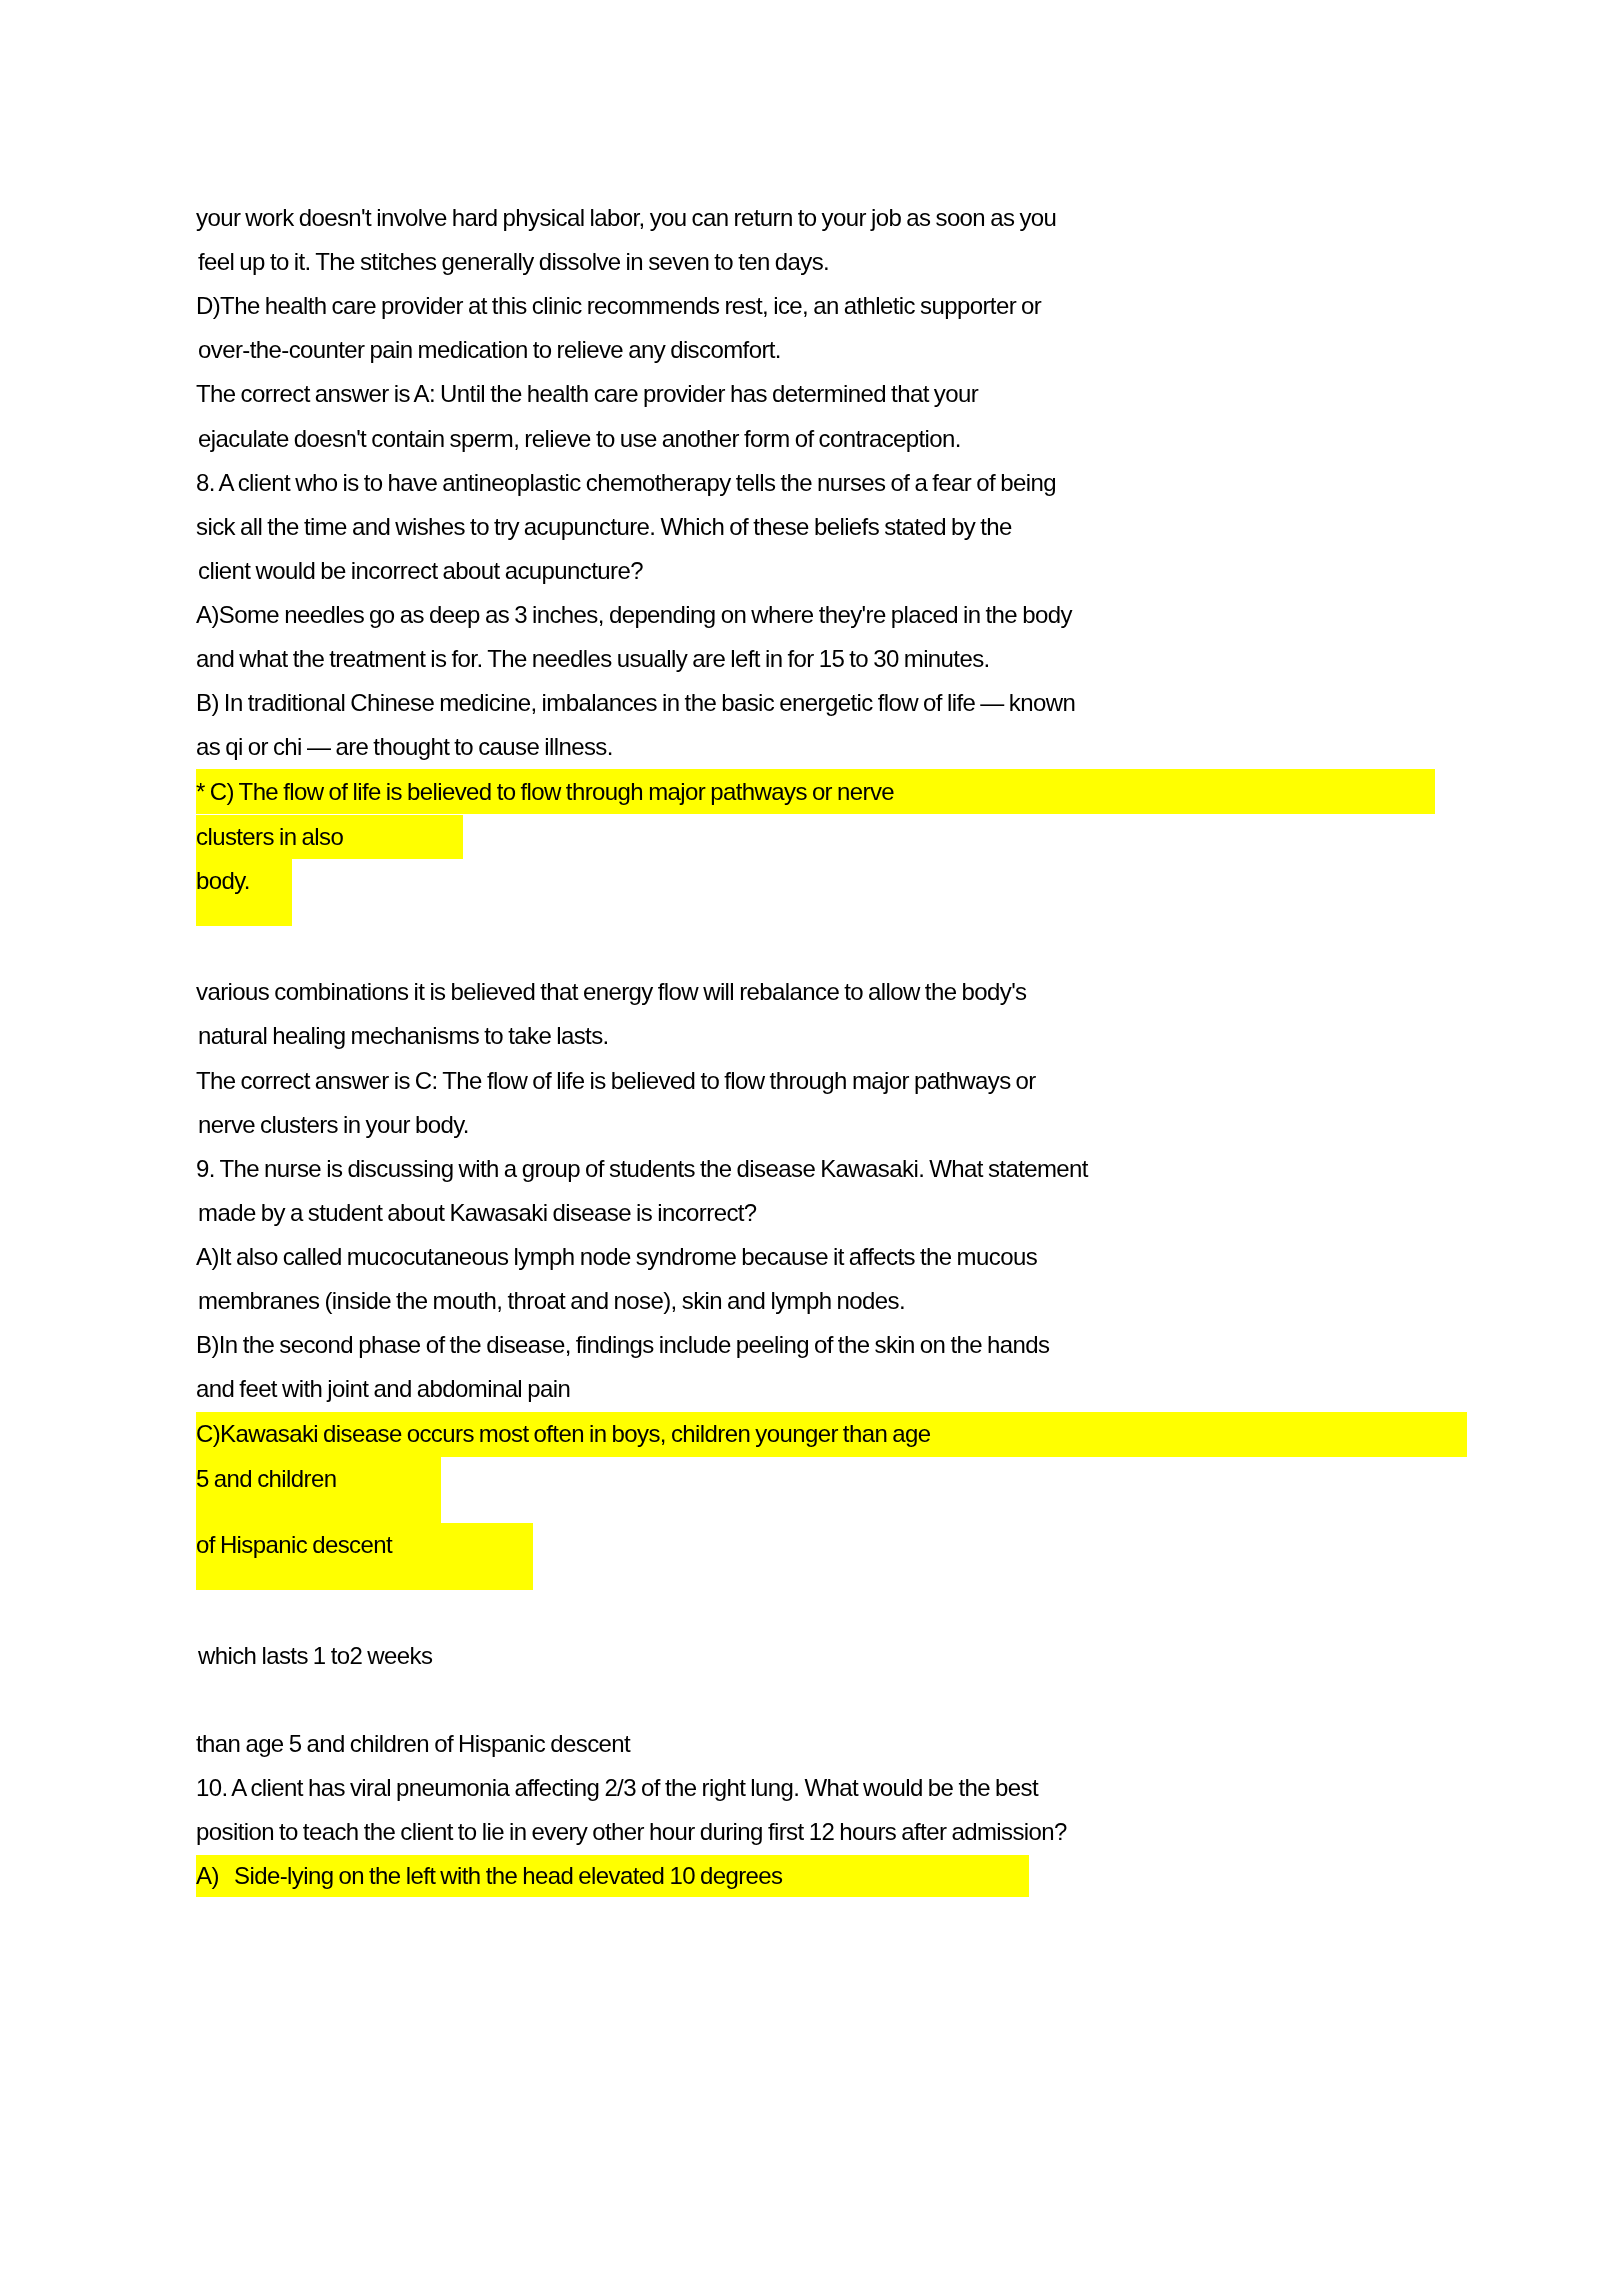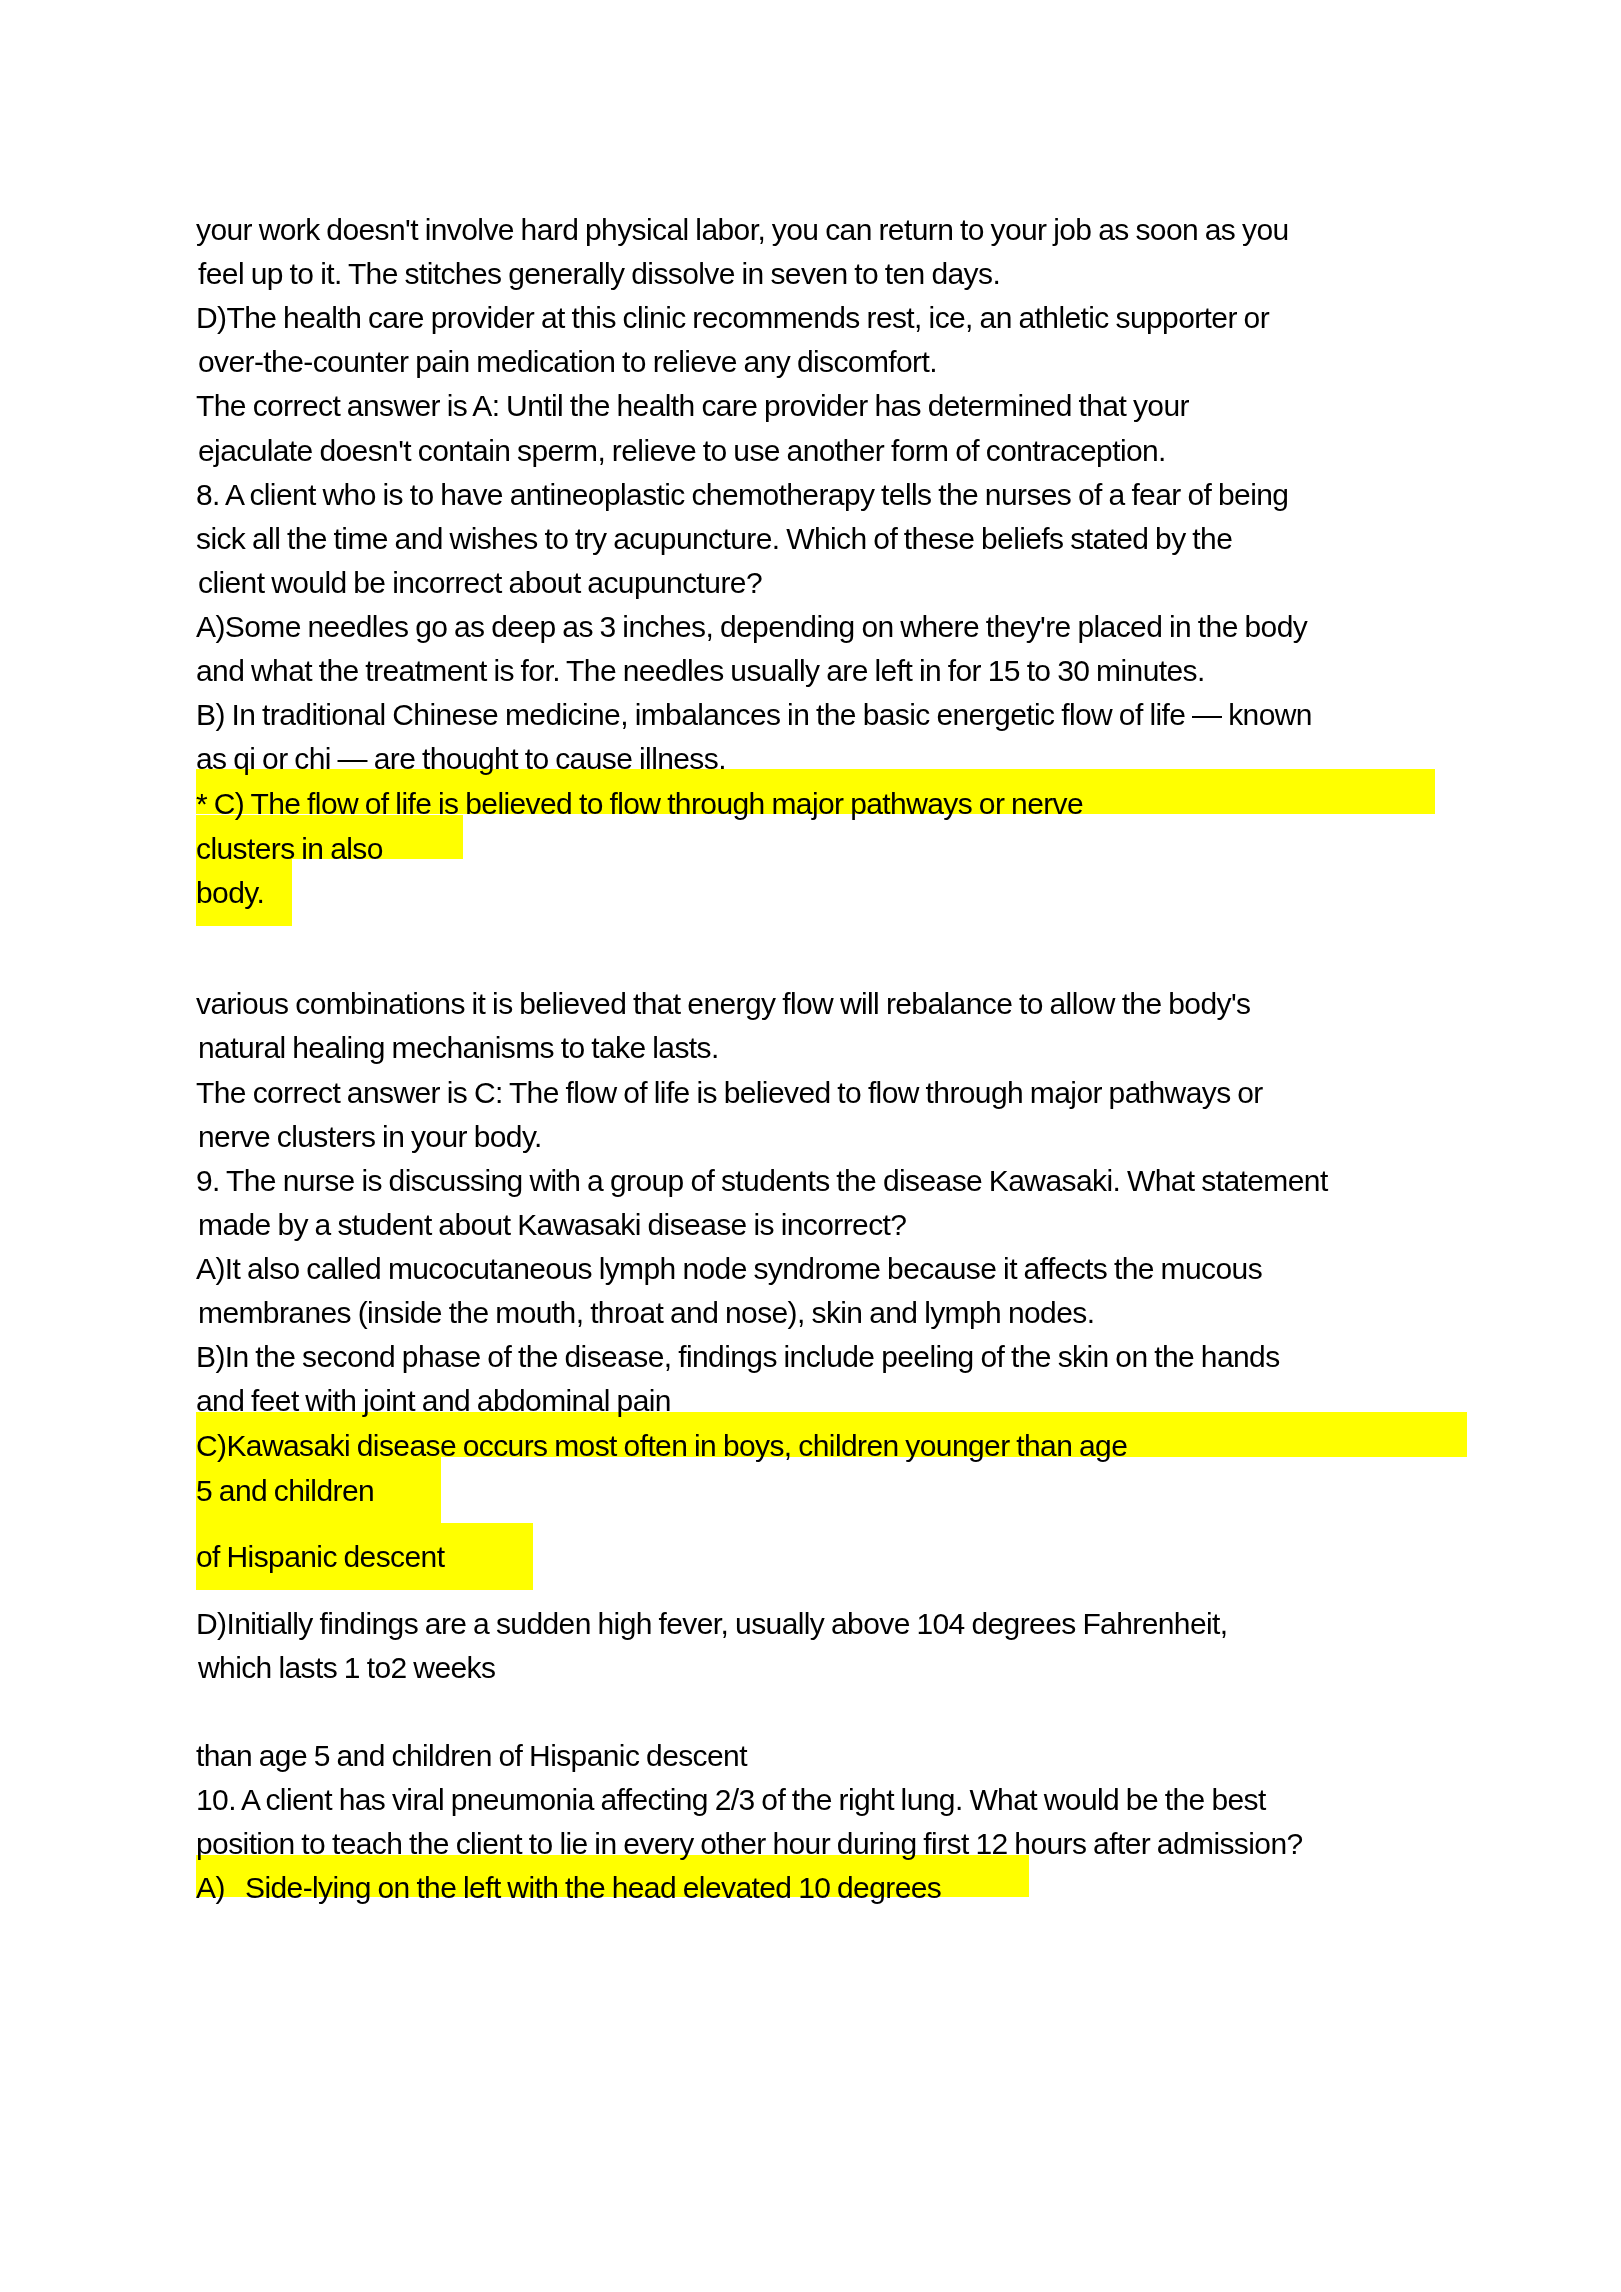--- a/index.html
+++ b/index.html
@@ -21,26 +21,25 @@
       top: 0;
       width: 1621px;
       height: 2293px;
       background: #ffffff;
     }
     .line {
       position: absolute;
       left: 196px;
       height: 44px;
       line-height: 44px;
-      font-size: 30px;
+      font-size: 24px;
       white-space: nowrap;
       letter-spacing: -0.6px;
       word-spacing: -1px;
       transform-origin: left center;
-      margin-top: 12px;
     }
     .ind { left: 198px; }
     .hl-box {
       position: absolute;
       background: #ffff00;
     }
   </style>
 </head>
 <body>
 
@@ -80,21 +79,20 @@
 
   <div class="line" style="top:1147px;">9. The nurse is discussing with a group of students the disease Kawasaki. What statement</div>
   <div class="line ind" style="top:1191px;">made by a student about Kawasaki disease is incorrect?</div>
   <div class="line" style="top:1235px;">A)It also called mucocutaneous lymph node syndrome because it affects the mucous</div>
   <div class="line ind" style="top:1279px;">membranes (inside the mouth, throat and nose), skin and lymph nodes.</div>
   <div class="line" style="top:1323px;">B)In the second phase of the disease, findings include peeling of the skin on the hands</div>
   <div class="line" style="top:1367px;">and feet with joint and abdominal pain</div>
   <div class="line" style="top:1412px;">C)Kawasaki disease occurs most often in boys, children younger than age</div>
   <div class="line" style="top:1457px;">5 and children</div>
   <div class="line" style="top:1523px;">of Hispanic descent</div>
-  <div class="line" style="top:1590px;">D)Initially findings are a sudden high fever, usually above 104 degrees Fahrenheit,</div>
   <div class="line ind" style="top:1634px;">which lasts 1 to2 weeks</div>
   <div class="line" style="top:1722px;">than age 5 and children of Hispanic descent</div>
 
   <div class="line" style="top:1766px;">10. A client has viral pneumonia affecting 2/3 of the right lung. What would be the best</div>
   <div class="line" style="top:1810px;">position to teach the client to lie in every other hour during first 12 hours after admission?</div>
   <div class="line" style="top:1854px; white-space:pre;">A)   Side-lying on the left with the head elevated 10 degrees</div>
 
 </div>
 
 

